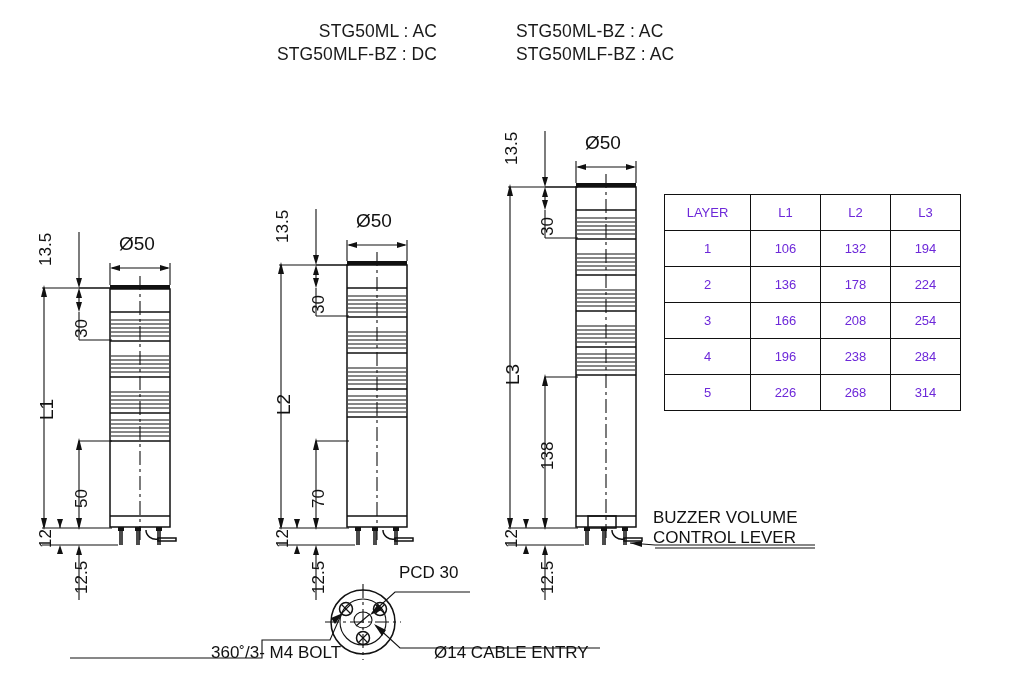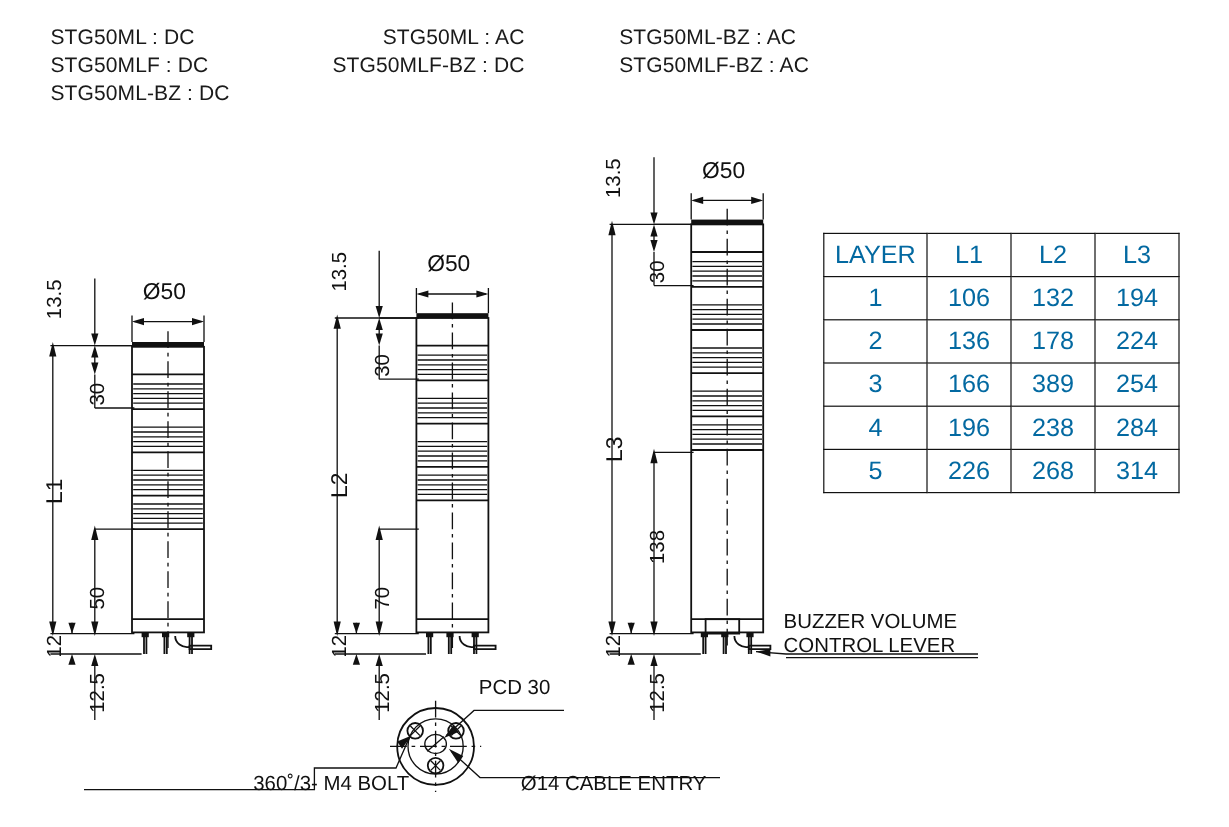--- a/index.html
+++ b/index.html
@@ -27,25 +27,25 @@
     line-height: 23px;
     white-space: nowrap;
     color: #1a1a1a;
     letter-spacing: 0.1px;
   }
   .model-line { display: block; }
 
   
   #spec-table {
     position: absolute;
-    left: 686px;
+    left: 664px;
     top: 194px;
     border-collapse: collapse;
-    font-size: 21px;
-    color: #0369a1;
+    font-size: 13px;
+    color: #6d28d9;
     background: #fff;
   }
   #spec-table th, #spec-table td {
     border: 1.6px solid #111;
     text-align: center;
     font-weight: normal;
     padding: 0;
     height: 36px;
     box-sizing: border-box;
   }
@@ -79,25 +79,20 @@
   .thin { stroke-width: 1.1; }
   .med  { stroke-width: 1.5; }
   .dash { stroke-dasharray: 14 4 3 4; }
   .fillblk { fill: #111; stroke: none; }
 </style>
 </head>
 <body>
 
 <div id="sheet">
 
-  <div class="model-block" style="left:42px; top:20px;">
-    <span class="model-line">STG50ML : DC</span>
-    <span class="model-line">STG50MLF : DC</span>
-    <span class="model-line">STG50ML-BZ : DC</span>
-  </div>
 
   <div class="model-block" style="left:277px; top:20px;text-align:right;">
     <span class="model-line">STG50ML : AC</span>
     <span class="model-line">STG50MLF-BZ : DC</span>
   </div>
 
   <div class="model-block" style="left:516px; top:20px;">
     <span class="model-line">STG50ML-BZ : AC</span>
     <span class="model-line">STG50MLF-BZ : AC</span>
   </div>
@@ -514,21 +509,21 @@
       </tr>
       <tr>
         <td>2</td>
         <td>136</td>
         <td>178</td>
         <td>224</td>
       </tr>
       <tr>
         <td>3</td>
         <td>166</td>
-        <td>389</td>
+        <td>208</td>
         <td>254</td>
       </tr>
       <tr>
         <td>4</td>
         <td>196</td>
         <td>238</td>
         <td>284</td>
       </tr>
       <tr>
         <td>5</td>

